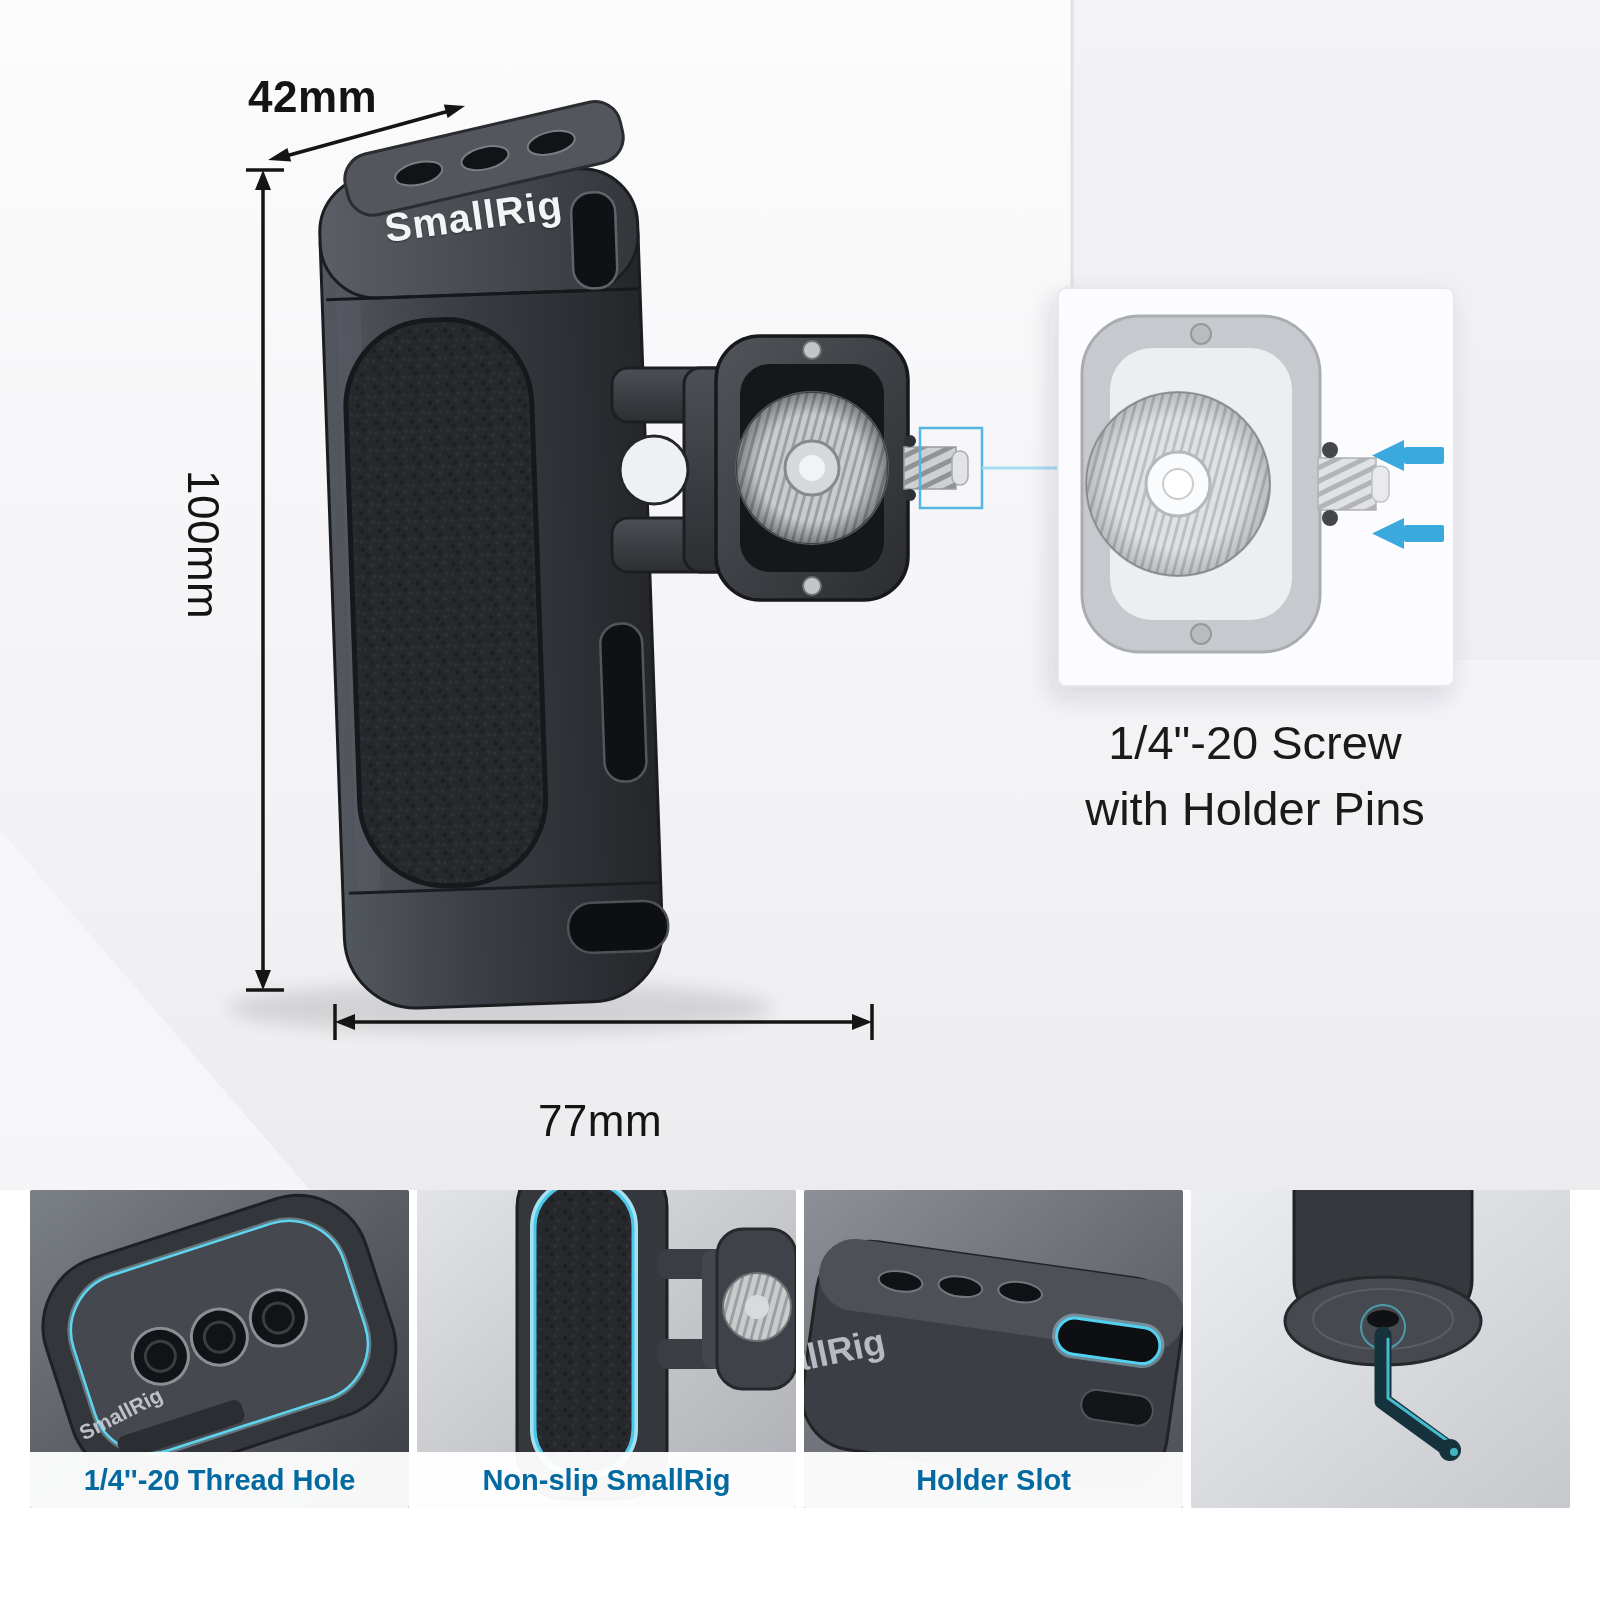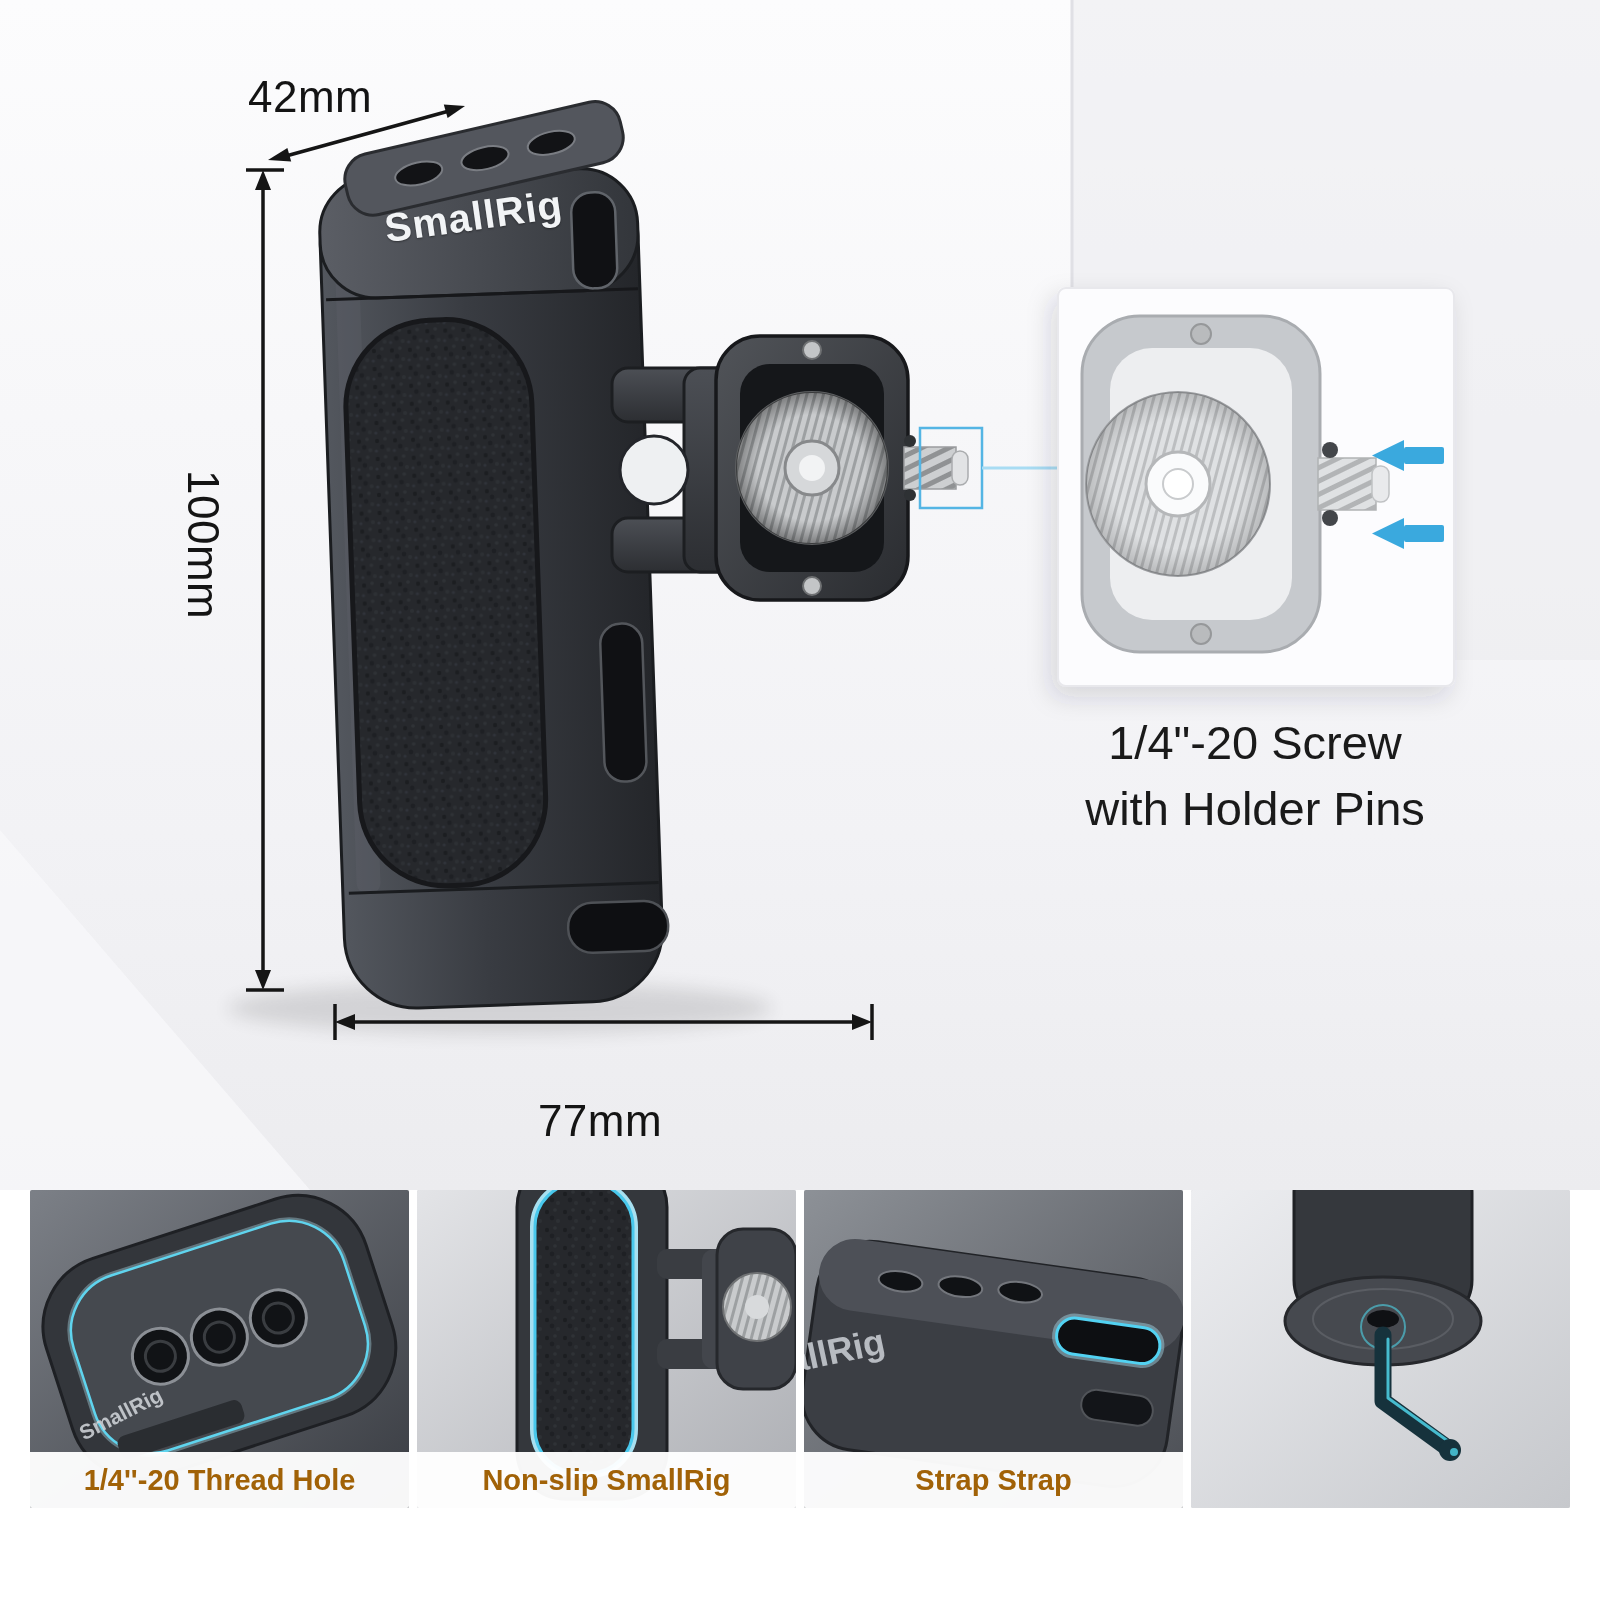--- a/index.html
+++ b/index.html
@@ -1,27 +1,27 @@
 <!DOCTYPE html>
 <html><head>
 <meta charset="utf-8">
 <style>
   html,body{margin:0;padding:0;background:#ffffff;font-family:"Liberation Sans",sans-serif;}
   .stage{position:relative;width:1600px;height:1600px;background:#ffffff;overflow:hidden;}
   .hero{position:absolute;left:0;top:0;}
   .dim{position:absolute;color:#141414;font-size:44px;font-weight:500;letter-spacing:.5px;}
-  .dim-42{left:248px;top:72px;}
+  .dim-42{left:248px;top:72px;font-weight:bold;}
   .dim-100{left:178px;top:470px;writing-mode:vertical-rl;}
   .dim-77{left:460px;top:1054px;width:280px;text-align:center;margin-top:42px;}
   .brand-logo{position:absolute;left:384px;top:194px;color:#f2f4f6;font-size:40px;font-weight:700;letter-spacing:1px;transform:rotate(-8deg);text-shadow:0 1px 2px rgba(0,0,0,.4);}
   .callout{position:absolute;left:1010px;top:710px;width:490px;text-align:center;font-size:47px;line-height:1.4;color:#1a1a1a;font-weight:500;}
   .features{position:absolute;left:0;top:1190px;width:1600px;height:318px;display:flex;gap:8px;padding:0 30px;box-sizing:border-box;}
   .card{position:relative;flex:1;margin:0;overflow:hidden;border-radius:2px;background:#cfd1d5;}
   .card svg{position:absolute;left:0;top:0;width:100%;height:100%;}
-  .card figcaption{position:absolute;left:0;right:0;bottom:0;height:56px;background:rgba(255,255,255,.96);color:#a16207;font-size:29px;font-weight:600;display:flex;align-items:center;justify-content:center;}
+  .card figcaption{position:absolute;left:0;right:0;bottom:0;height:56px;background:rgba(255,255,255,.96);color:#0369a1;font-size:29px;font-weight:600;display:flex;align-items:center;justify-content:center;}
   .card-brand{position:absolute;color:#d4d8dd;font-weight:700;opacity:.85;}
   .card-brand-1{left:46px;top:212px;font-size:21px;transform:rotate(-27deg);}
   .card-brand-3{left:-72px;top:146px;font-size:36px;transform:rotate(-12deg);color:#cdd1d7;}
 </style>
 </head>
 <body>
 
 <div class="stage">
 
   <svg class="hero" width="1600" height="1190" viewBox="0 0 1600 1190">
@@ -276,21 +276,21 @@
           <rect x="6" y="70" width="368" height="72" rx="36" fill="#4d5057"></rect>
           <ellipse cx="88" cy="106" rx="22" ry="10" fill="#101215" stroke="#73767c" stroke-width="2"></ellipse>
           <ellipse cx="148" cy="103" rx="22" ry="10" fill="#101215" stroke="#73767c" stroke-width="2"></ellipse>
           <ellipse cx="208" cy="100" rx="22" ry="10" fill="#101215" stroke="#73767c" stroke-width="2"></ellipse>
           <rect x="250" y="118" width="104" height="36" rx="18" fill="#0d0f12" stroke="#b5eeff" stroke-width="9" opacity="0.4"></rect>
           <rect x="250" y="118" width="104" height="36" rx="18" fill="#0d0f12" stroke="#52d2f2" stroke-width="3"></rect>
           <rect x="284" y="186" width="72" height="30" rx="15" fill="#131519" stroke="#515459" stroke-width="2"></rect>
         </g>
       </svg>
       <div class="card-brand card-brand-3">SmallRig</div>
-      <figcaption>Strap Strap</figcaption>
+      <figcaption>Holder Slot</figcaption>
     </figure>
 
     <figure class="card">
       <svg viewBox="0 0 379 320" preserveAspectRatio="xMidYMid slice">
         <defs>
           <linearGradient id="c4bg" x1="0" y1="0" x2="1" y2="1">
             <stop offset="0" stop-color="#edeef1"></stop>
               <stop offset="1" stop-color="#c6c8cc"></stop>
           </linearGradient>
         </defs>

